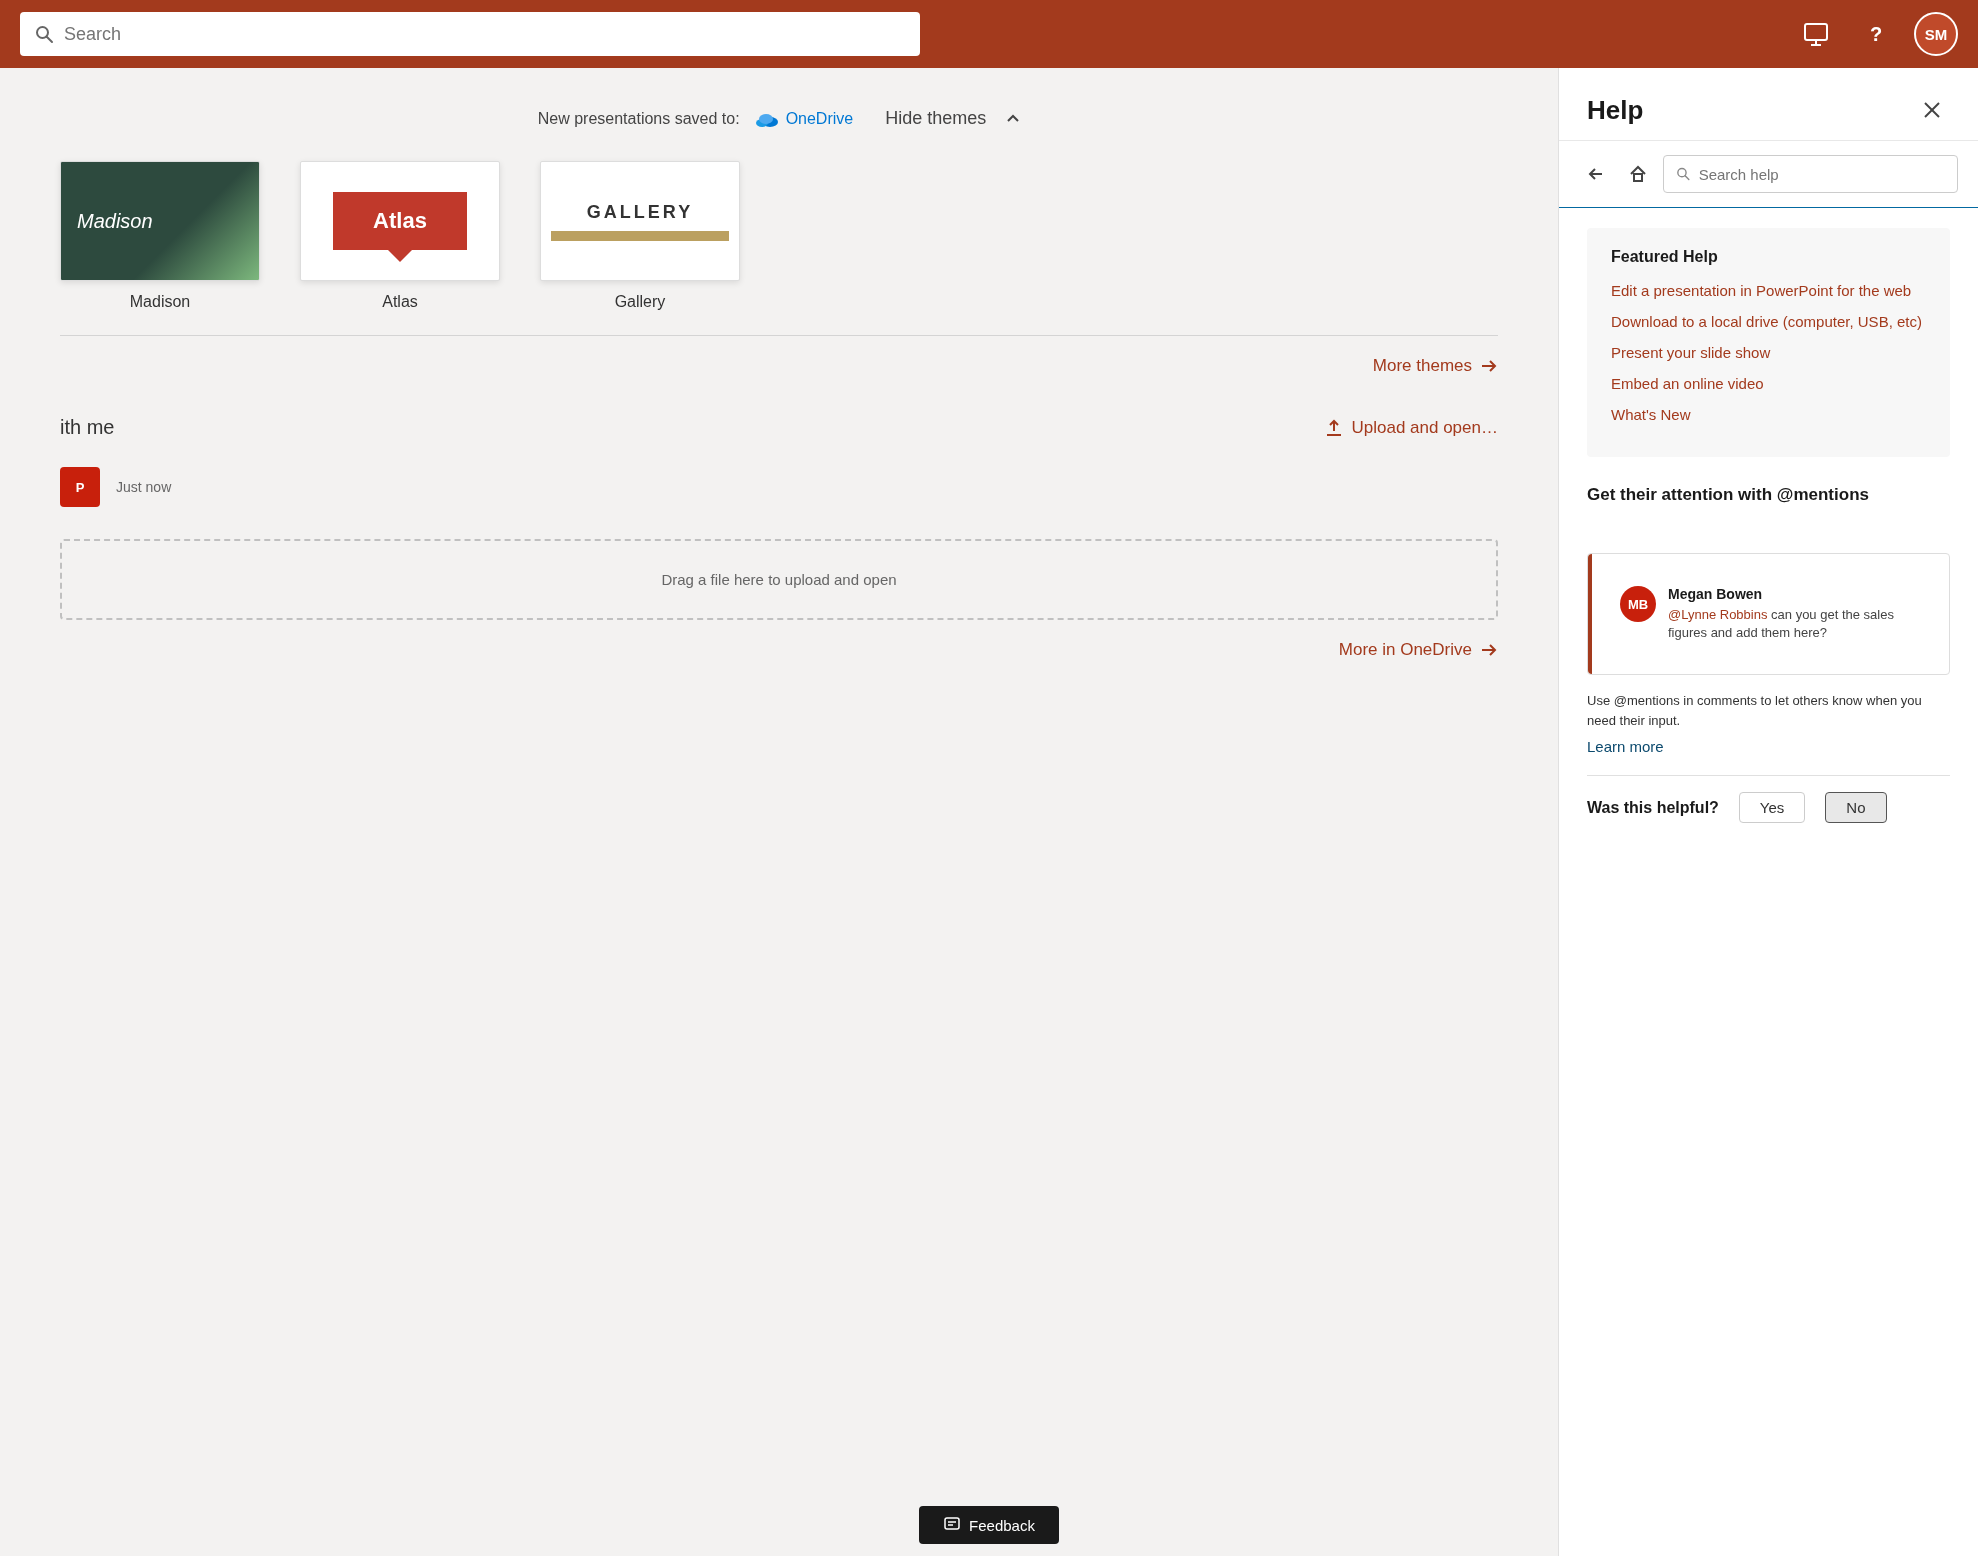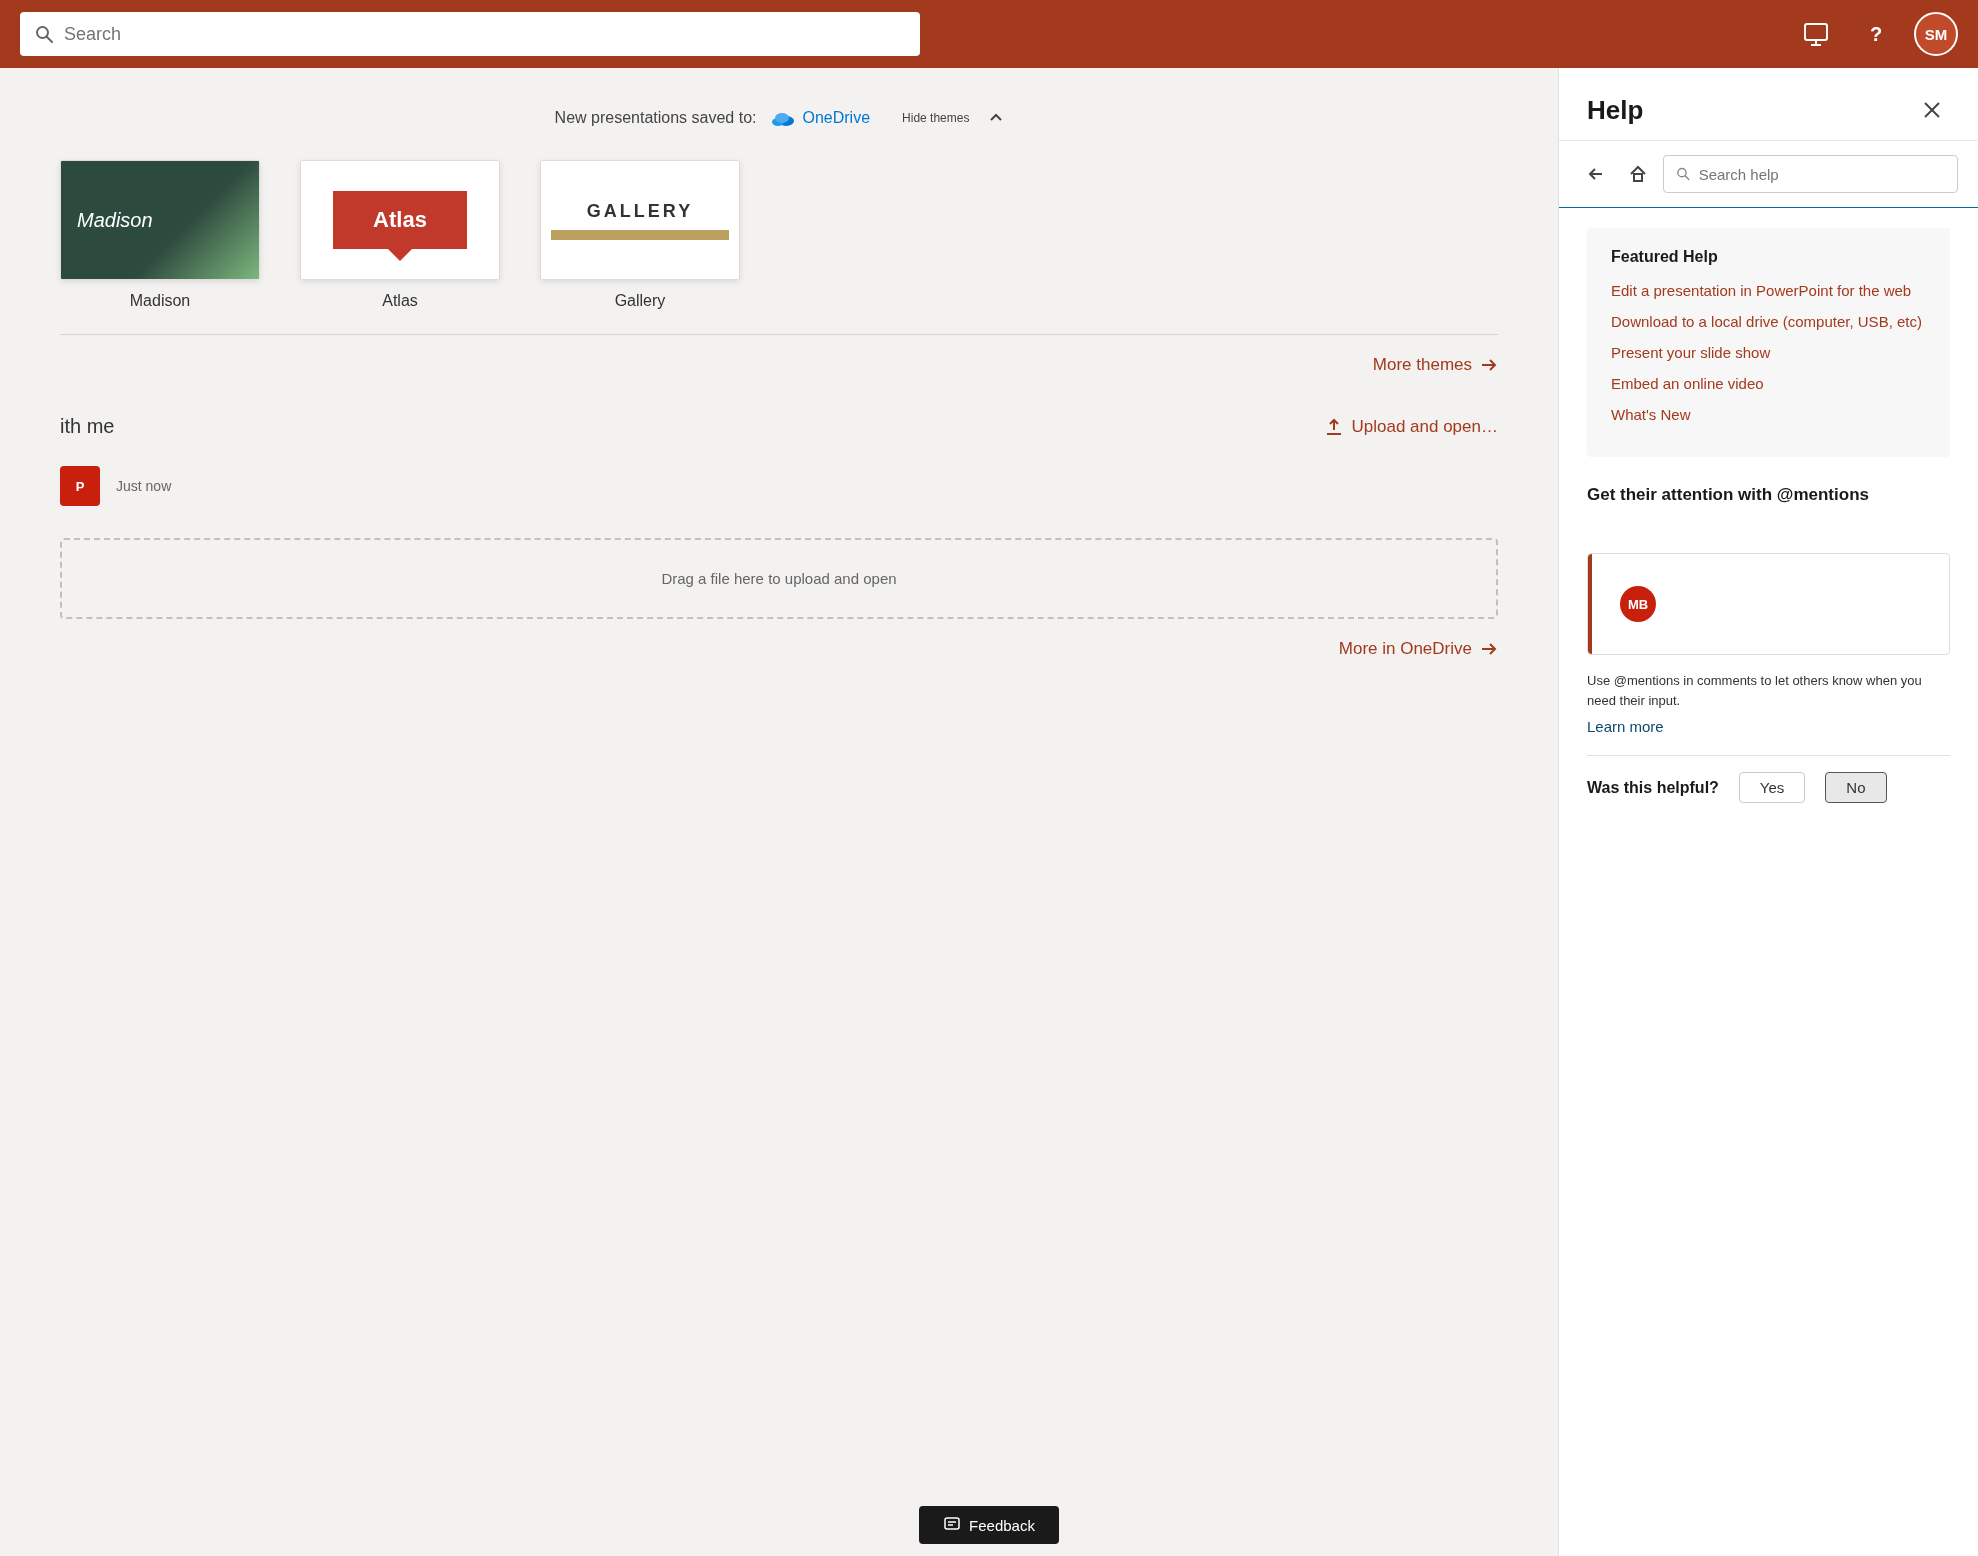--- a/index.html
+++ b/index.html
@@ -87,21 +87,21 @@
       color: #0078d4;
       font-size: 16px;
     }
     .hide-themes-btn {
       display: flex;
       align-items: center;
       gap: 20px;
       background: none;
       border: none;
       cursor: pointer;
-      font-size: 12px;
+      font-size: 18px;
       color: #444;
       margin-left: 20px;
     }
 
     
     .themes-row {
       display: flex;
       gap: 40px;
       margin-bottom: 24px;
       justify-content: flex-start;
@@ -631,20 +631,26 @@
         <a class="help-link">Present your slide show</a>
         <a class="help-link">Embed an online video</a>
         <a class="help-link">What's New</a>
       </div>
 
       <div class="attention-section">
         <div class="attention-title">Get their attention with @mentions</div>
         <div class="comment-card">
           <div class="comment-left-bar"></div>
           <div class="comment-avatar">MB</div>
+          <div class="comment-content">
+            <div class="comment-author">Megan Bowen</div>
+            <div class="comment-text">
+              <span class="comment-mention">@Lynne Robbins</span><span> can you get the sales figures and add them here?</span>
+            </div>
+          </div>
         </div>
         <p class="attention-desc">Use @mentions in comments to let others know when you need their input.</p>
         <a class="learn-more-link">Learn more</a>
         <hr class="helpful-divider">
         <div class="helpful-section">
           <span class="helpful-label">Was this helpful?</span>
           <button class="helpful-btn">Yes</button>
           <button class="helpful-btn active">No</button>
         </div>
       </div>

